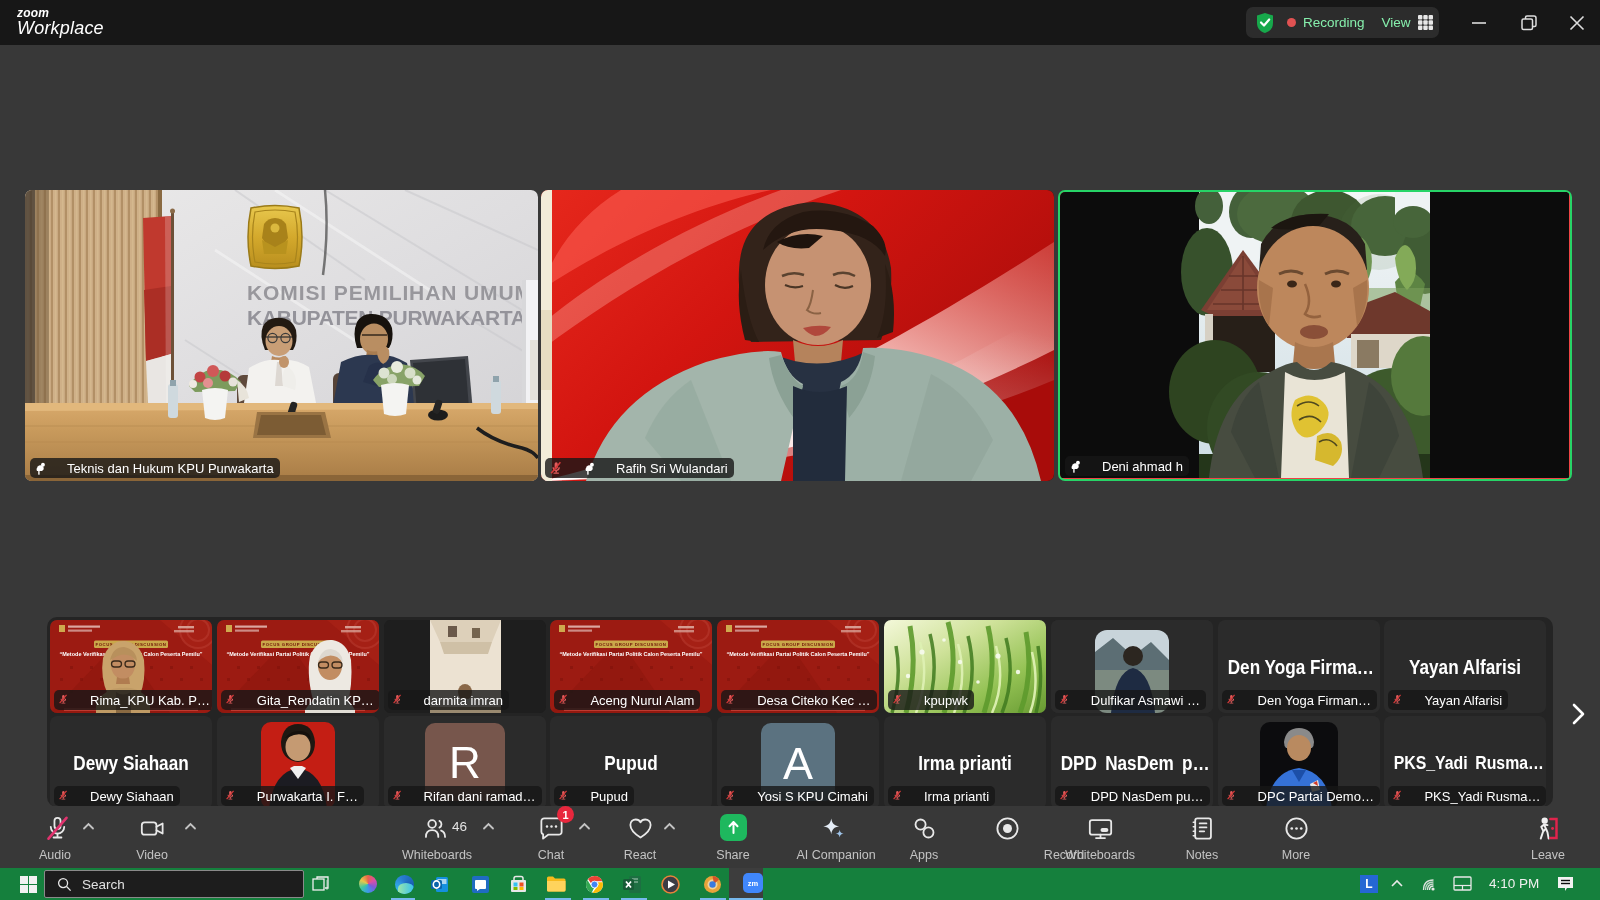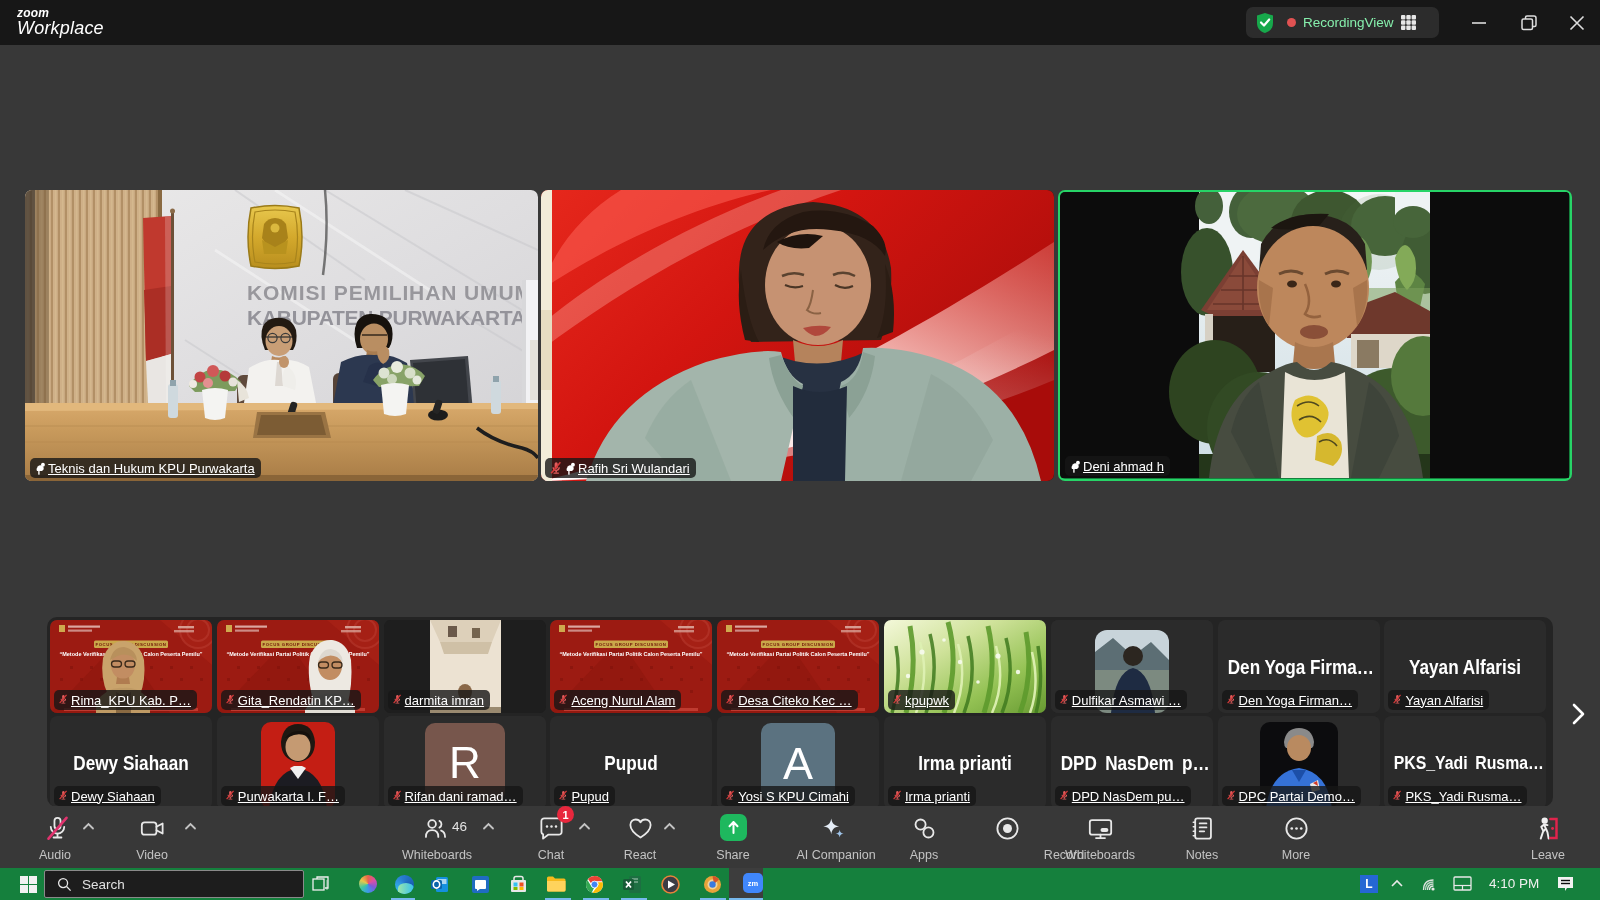--- a/index.html
+++ b/index.html
@@ -10,31 +10,31 @@
   #titlebar{position:absolute;left:0;top:0;width:1600px;height:45px;background:#171717;}
   #zlogo{position:absolute;left:17px;top:7px;color:#fff;font-style:italic;}
   #zlogo .z1{font-size:12px;font-weight:700;letter-spacing:.2px;line-height:12px;}
   #zlogo .z2{font-size:18px;font-weight:400;letter-spacing:.2px;line-height:18px;}
   #recpill{position:absolute;left:1246px;top:7px;width:193px;height:31px;background:#2c2c2c;border-radius:7px;
            display:flex;align-items:center;color:#86efac;font-size:13.5px;}
   
   .tile-big{position:absolute;top:190px;height:291px;border-radius:7px;overflow:hidden;background:#111;}
   #bt1{left:25px;width:513px;}
   #bt2{left:541px;width:513px;}
-  #bt3{left:1058px;width:514px;border:2.5px solid #27d467;box-sizing:border-box;background:#15803d;}
+  #bt3{left:1058px;width:514px;border:2.5px solid #27d467;box-sizing:border-box;background:#ef4444;}
   
   #gallery{position:absolute;left:47px;top:617px;width:1506px;height:190px;background:#242424;border-radius:10px;overflow:hidden;}
   .st{position:absolute;width:162px;height:93px;border-radius:7px;overflow:hidden;background:#2b2b2b;}
   .strow1{top:3px;}
   .strow2{top:99px;}
   .bigname{position:absolute;left:0;right:0;top:50%;transform:translateY(-50%) scaleX(.88);text-align:center;
            color:#fff;font-size:19.5px;font-weight:700;white-space:nowrap;}
   
   .nl{position:absolute;left:4px;bottom:3px;height:20px;background:rgba(22,22,22,.8);border-radius:5px;
-      display:flex;align-items:center;color:#fff;font-size:13px;padding:0 6px 0 4px;gap:1px;white-space:nowrap;max-width:200%;text-decoration:underline;}
+      display:flex;align-items:center;color:#fff;font-size:13px;padding:0 6px 0 4px;gap:20px;white-space:nowrap;max-width:200%;}
   .nl svg{flex:0 0 auto;}
   
   #toolbar{position:absolute;left:0;top:806px;width:1600px;height:62px;background:#383838;}
   .tbi{position:absolute;top:9px;}
   .tbl{position:absolute;top:42px;font-size:12.5px;color:#c3c3c3;text-align:center;transform:translateX(-50%);white-space:nowrap;}
   .caret{position:absolute;top:16px;}
   
   #taskbar{position:absolute;left:0;top:868px;width:1600px;height:32px;background:#15803d;}
   .tki{position:absolute;top:3px;width:26px;height:26px;display:flex;align-items:center;justify-content:center;}
 </style>
@@ -47,21 +47,21 @@
         <div class="z1">zoom</div>
         <div class="z2">Workplace</div>
       </div>
     <div id="recpill">
       <svg width="20" height="22" viewBox="0 0 20 22" style="margin-left:9px">
         <path d="M10 1 L18 3.5 V11 C18 16.5 14.5 19.7 10 21 C5.5 19.7 2 16.5 2 11 V3.5 Z" fill="#17a84b"></path>
         <path d="M6 10.5 L9 13.5 L14.2 7.5" stroke="#fff" stroke-width="2.2" fill="none" stroke-linecap="round" stroke-linejoin="round"></path>
       </svg>
       <span style="width:9px;height:9px;border-radius:50%;background:#e05252;margin-left:12px"></span>
       <span style="margin-left:7px">Recording</span>
-      <span style="">View</span>
+      <span style="margin-left:17px">View</span>
       <svg width="17" height="17" viewBox="0 0 17 17" style="margin-left:6px">
         <g fill="#e8e8e8">
           <rect x="1" y="1" width="4.4" height="4.4" rx="1"></rect>
             <rect x="6.3" y="1" width="4.4" height="4.4" rx="1"></rect>
             <rect x="11.6" y="1" width="4.4" height="4.4" rx="1"></rect>
           <rect x="1" y="6.3" width="4.4" height="4.4" rx="1"></rect>
             <rect x="6.3" y="6.3" width="4.4" height="4.4" rx="1"></rect>
             <rect x="11.6" y="6.3" width="4.4" height="4.4" rx="1"></rect>
           <rect x="1" y="11.6" width="4.4" height="4.4" rx="1"></rect>
             <rect x="6.3" y="11.6" width="4.4" height="4.4" rx="1"></rect>

